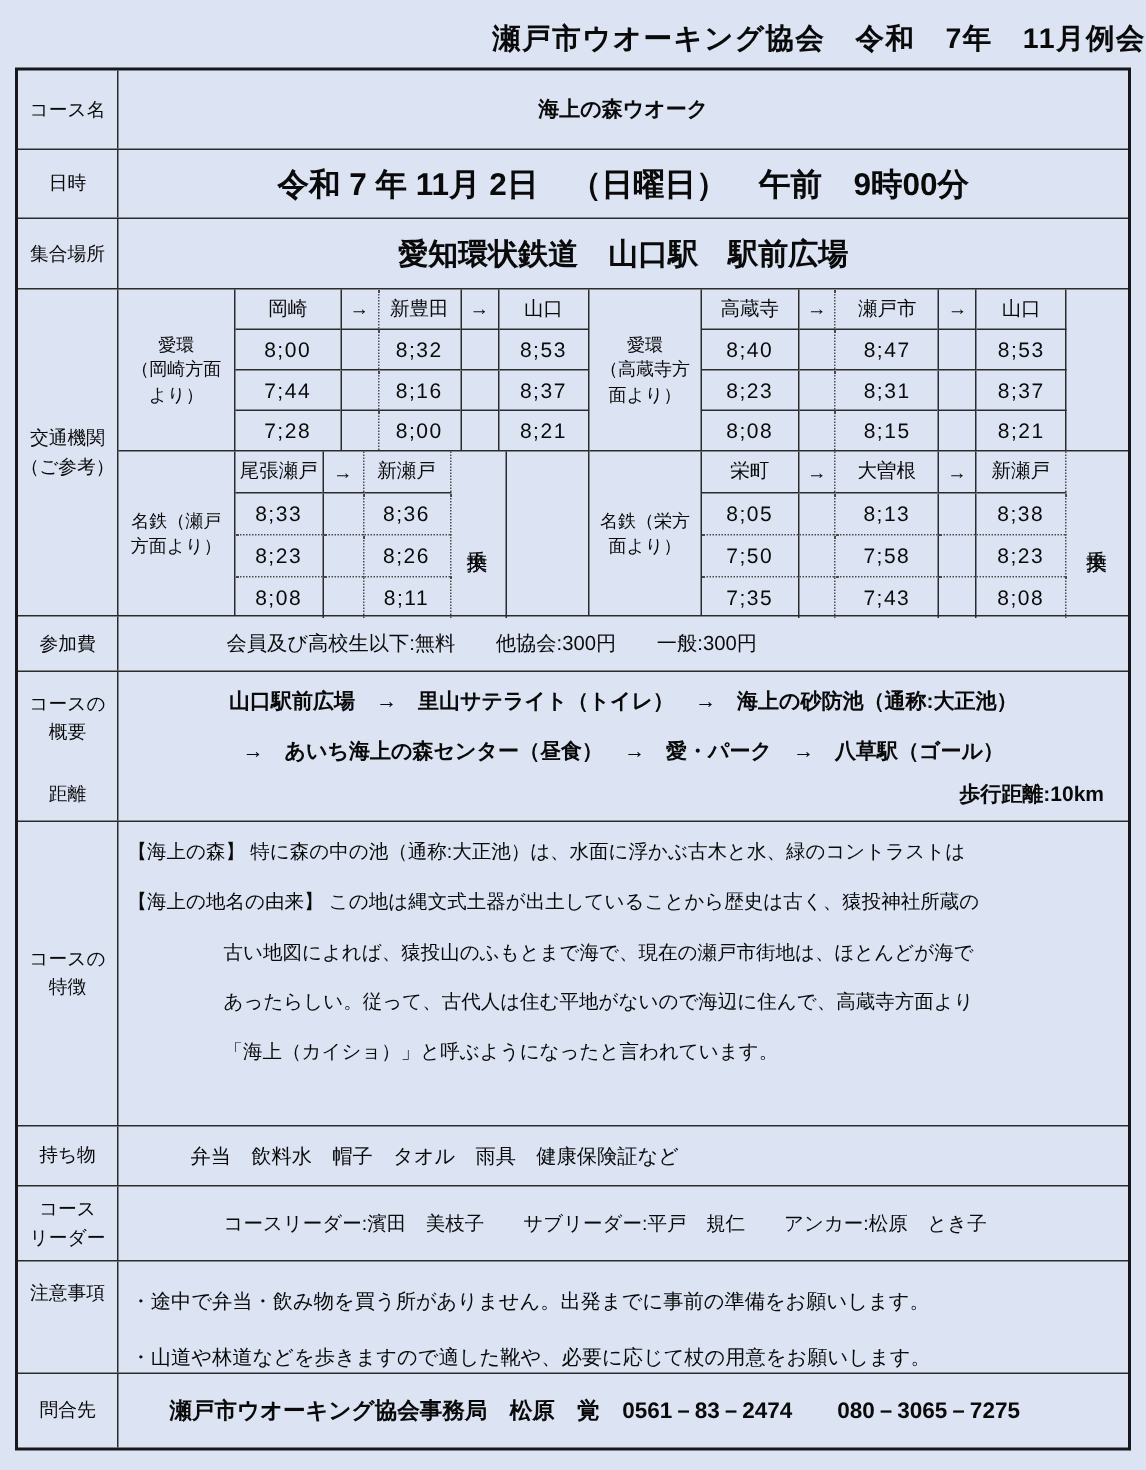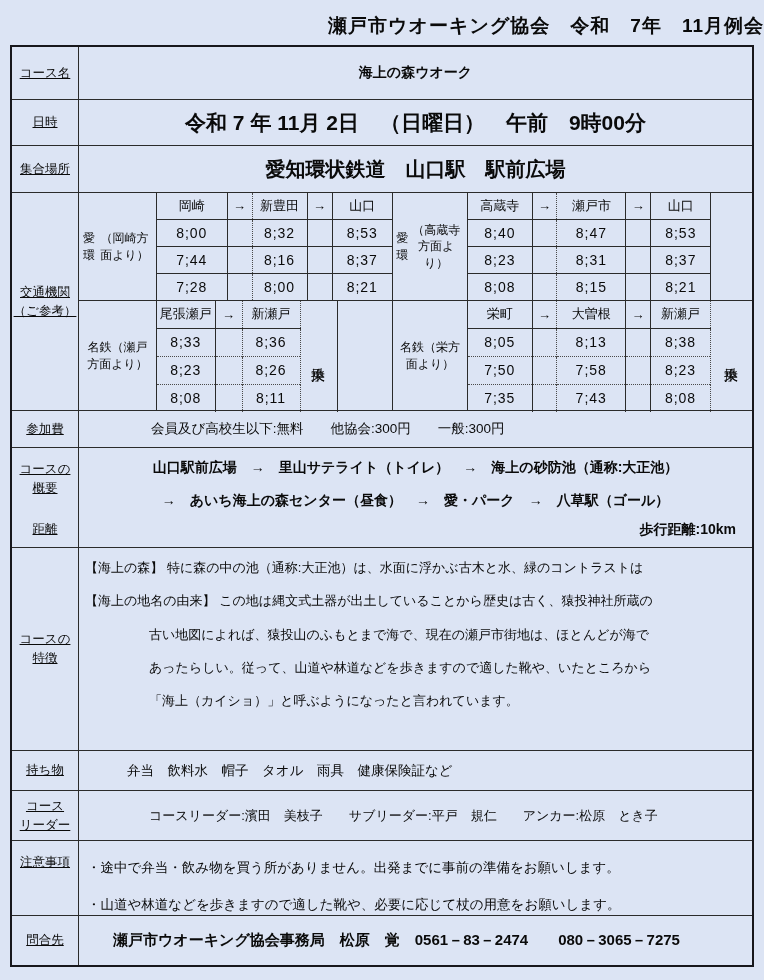--- a/index.html
+++ b/index.html
@@ -19,21 +19,21 @@
     position:absolute; left:10px; top:45px; width:744px; height:922px;
     border:2px solid #17171c;
     display:flex; flex-direction:column;
     background:#dce4f4;
   }
   .row { display:flex; flex:none; }
   .row + .row { border-top:1px solid #2b2b2b; }
   .rlabel {
     width:67px; flex:none; border-right:1px solid #2b2b2b;
     display:flex; flex-direction:column; align-items:center; justify-content:center;
-    font-size:12.5px; line-height:1.5; text-align:center;text-decoration:underline;
+    font-size:12.5px; line-height:1.5; text-align:center;
   }
   .rcontent { flex:1; min-width:0; position:relative; }
 
   .r-course { height:52px; } .r-datetime { height:46px; } .r-meeting { height:47px; }
   .r-transport { height:218px; } .r-fee { height:37px; } .r-outline { height:100px; }
   .r-features { height:203px; } .r-belongings { height:40px; } .r-leaders { height:50px; }
   .r-notes { height:75px; } .r-contact { flex:1; }
 
   .center-both { display:flex; align-items:center; justify-content:center; }
   .big-bold { font-weight:bold; }
@@ -43,21 +43,21 @@
 
   
   .transport { display:flex; }
   .t-half { display:flex; flex-direction:column; }
   .t-left { width:313px; flex:none; }
   .t-right { flex:1; border-left:1px solid #2b2b2b; }
   .t-block { display:flex; height:107px; }
   .t-block.bot { flex:1; border-top:1px solid #2b2b2b; }
   .t-sublabel {
     flex:none; border-right:1px solid #2b2b2b;
-    display:flex; align-items:center; justify-content:center;
+    display:flex; flex-direction:column; align-items:center; justify-content:center;
     font-size:12px; line-height:1.35; text-align:center; padding:0 3px;
   }
   .t-left .t-sublabel { width:78px; }
   .t-right .t-sublabel { width:75px; }
   .t-table { border-collapse:collapse; table-layout:fixed; flex:1; }
   .t-table th, .t-table td {
     text-align:center; vertical-align:middle; font-weight:normal; padding:0;
   }
   .t-table th { font-size:13px; height:26px; }
   .t-table td { font-size:14px; height:27px; letter-spacing:1px; }
@@ -333,21 +333,21 @@
 
   <div class="row r-features">
     <div class="rlabel">
       <div>コースの</div>
       <div>特徴</div>
     </div>
     <div class="rcontent features-box">
       <div class="ind0">【海上の森】 特に森の中の池（通称:大正池）は、水面に浮かぶ古木と水、緑のコントラストは</div>
       <div class="ind0">【海上の地名の由来】 この地は縄文式土器が出土していることから歴史は古く、猿投神社所蔵の</div>
       <div class="ind2">古い地図によれば、猿投山のふもとまで海で、現在の瀬戸市街地は、ほとんどが海で</div>
-      <div class="ind2">あったらしい。従って、山道や林道などを歩きますので適した靴や、いたところから</div>
+      <div class="ind2">あったらしい。従って、古代人は住む平地がないので海辺に住んで、高蔵寺方面より</div>
       <div class="ind2">「海上（カイショ）」と呼ぶようになったと言われています。</div>
     </div>
   </div>
 
   <div class="row r-belongings">
     <div class="rlabel">持ち物</div>
     <div class="rcontent belongings-line">弁当　飲料水　帽子　タオル　雨具　健康保険証など</div>
   </div>
 
   <div class="row r-leaders">

